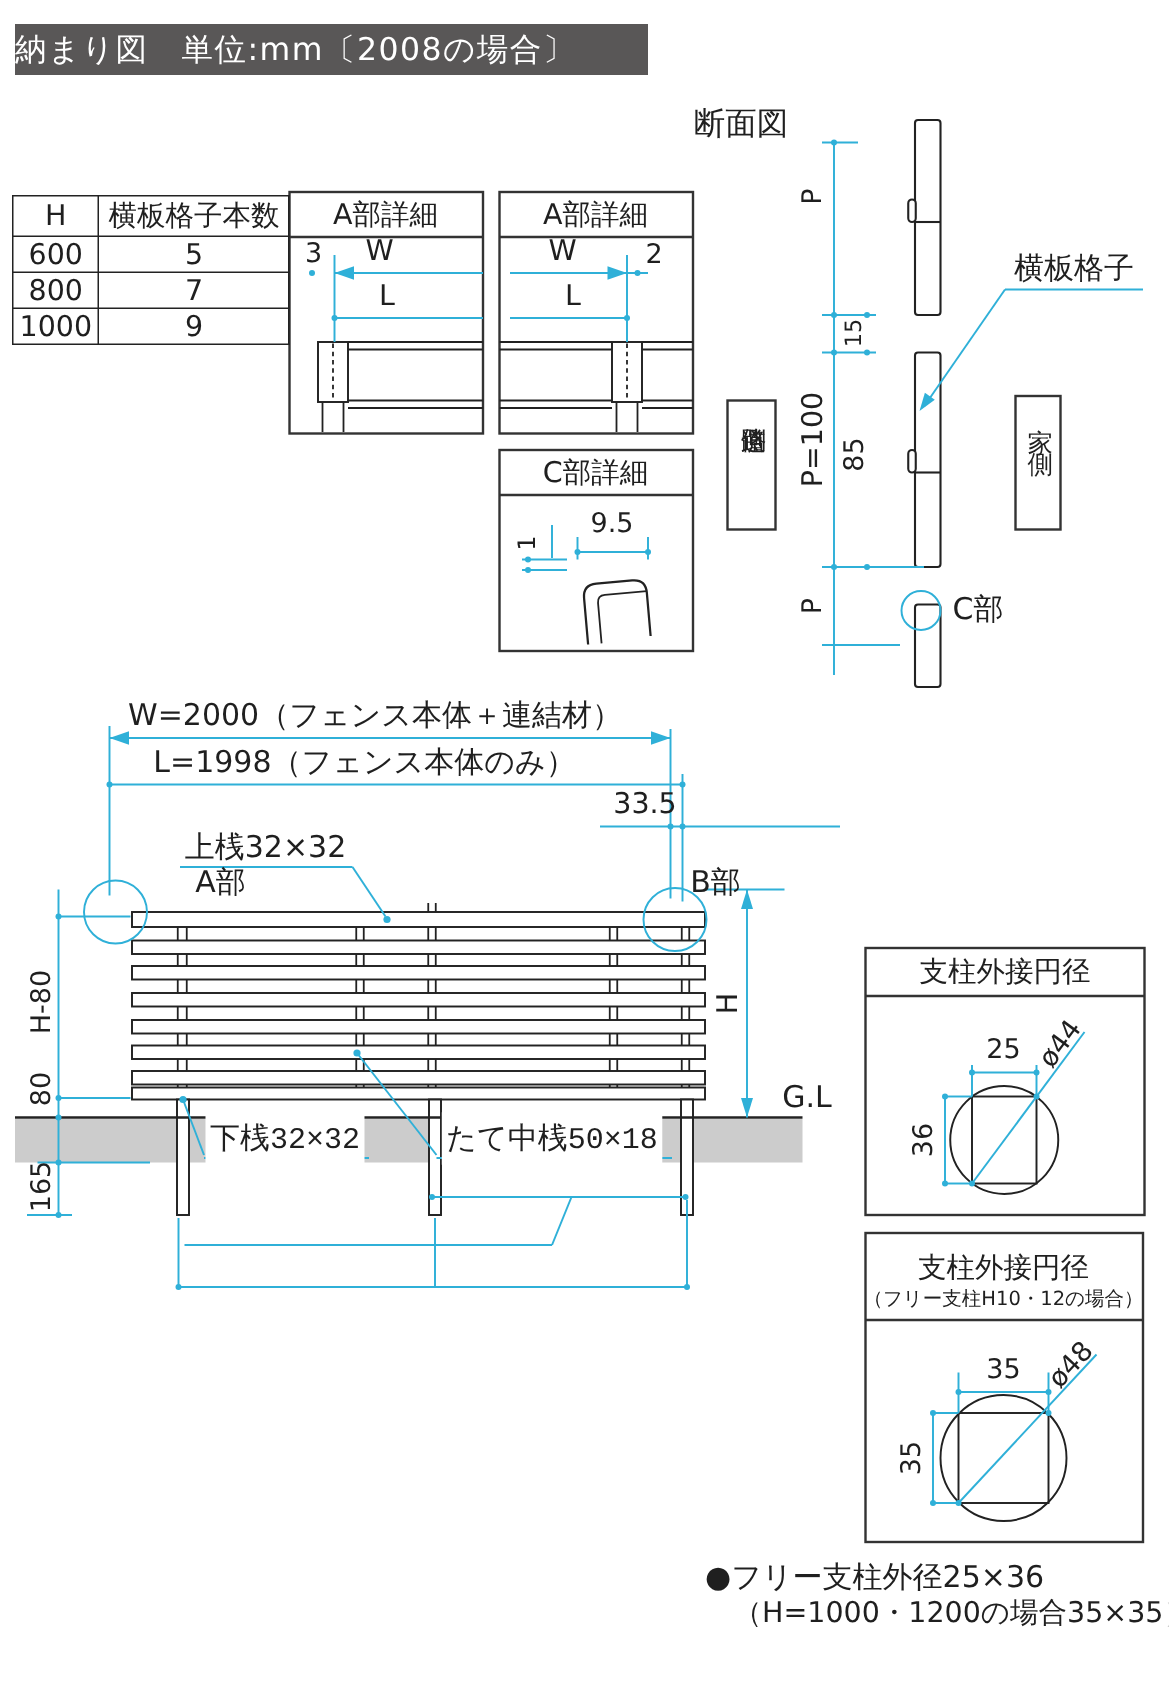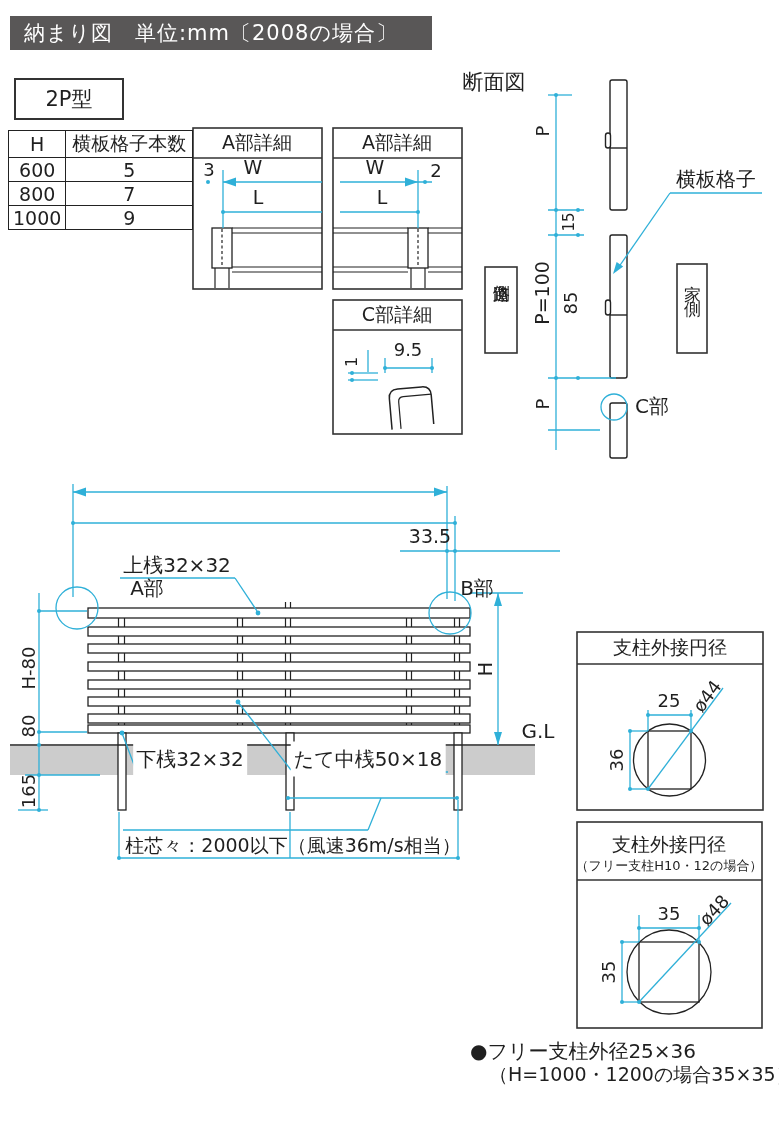--- a/index.html
+++ b/index.html
@@ -3,28 +3,28 @@
 <meta charset="utf-8">
 <style>
   html,body{margin:0;padding:0;background:#fff;}
   #page{position:relative;width:779px;height:1121px;background:#fff;overflow:hidden;
         font-family:"DejaVu Sans","Liberation Sans",sans-serif;color:#1f1f1f;}
   svg{position:absolute;left:0;top:0;}
   .ct{position:absolute;transform:translate(-50%,-50%);white-space:nowrap;}
   .vt{position:absolute;transform:translate(-50%,-50%) rotate(-90deg);white-space:nowrap;}
   .lt{position:absolute;white-space:nowrap;}
   #title-bar{position:absolute;left:10px;top:16px;width:422px;height:34px;background:#595757;
-             color:#fff;font-size:21px;line-height:34px;padding-left:14px;box-sizing:border-box;letter-spacing:1px;}
+             color:#fff;font-size:21px;line-height:34px;box-sizing:border-box;letter-spacing:1px;}
   #model-box{position:absolute;left:14px;top:78px;width:106px;height:38px;border:2px solid #333;
              display:flex;align-items:center;justify-content:center;font-size:21px;}
   table#spec{position:absolute;left:8px;top:130px;border-collapse:collapse;font-size:19px;}
   table#spec th,table#spec td{border:1.7px solid #222;text-align:center;font-weight:normal;
              height:23px;padding:0 4px;}
   table#spec .c1{width:48px;} table#spec .c2{width:118px;}
-  .whitebg{background:#fff;padding:4px 3px;}
+  .whitebg{background:#fff;padding:4px 3px;font-family:Liberation Mono, monospace;}
   .vert{writing-mode:vertical-rl;text-orientation:upright;}
 </style>
 </head>
 <body>
 
 <div id="page">
 
 <svg width="779" height="1121" viewBox="0 0 779 1121">
 
   <g stroke="#222" fill="none" stroke-width="1.2">
@@ -252,23 +252,20 @@
     <circle cx="639" cy="928" r="2"></circle>
         <circle cx="699" cy="928" r="2"></circle>
     <circle cx="622" cy="942" r="2"></circle>
         <circle cx="622" cy="1002" r="2"></circle>
     <circle cx="639" cy="1002" r="2"></circle>
         <circle cx="699" cy="942" r="2"></circle>
   </g>
 </svg>
 
 <div id="title-bar">納まり図　単位:mm〔2008の場合〕</div>
-<div id="model-box">
-  <span>2P型</span>
-</div>
 
 <table id="spec">
   <tbody>
         <tr>
     <th class="c1">H</th>
     <th class="c2">横板格子本数</th>
   </tr>
   <tr>
     <td>600</td>
     <td>5</td>
@@ -300,32 +297,33 @@
 <div class="vt" style="left:542px;top:131px;font-size:18px">P</div>
 <div class="vt" style="left:542px;top:293px;font-size:19px">P=100</div>
 <div class="vt" style="left:570px;top:303px;font-size:18px">85</div>
 <div class="vt" style="left:569px;top:222px;font-size:15px">15</div>
 <div class="vt" style="left:542px;top:404px;font-size:18px">P</div>
 <div class="ct" style="left:716px;top:179px;font-size:20px">横板格子</div>
 <div class="ct" style="left:652px;top:406px;font-size:20px">C部</div>
 <div class="lt vert" style="left:488px;top:272px;width:26px;height:78px;font-size:17px">道路側</div>
 <div class="lt vert" style="left:681px;top:272px;width:24px;height:78px;font-size:17px;letter-spacing:16px">家側</div>
 
+<div class="ct" style="left:250px;top:477px;font-size:20px">W=2000（フェンス本体＋連結材）</div>
+<div class="ct" style="left:243px;top:508px;font-size:20px">L=1998（フェンス本体のみ）</div>
 <div class="ct" style="left:430px;top:536px;font-size:19px">33.5</div>
 <div class="ct" style="left:177px;top:565px;font-size:20px">上桟32×32</div>
 <div class="ct" style="left:147px;top:588px;font-size:20px">A部</div>
 <div class="ct" style="left:477px;top:588px;font-size:20px">B部</div>
 <div class="vt" style="left:485px;top:669px;font-size:19px">H</div>
 <div class="ct" style="left:538px;top:731px;font-size:20px">G.L</div>
 <div class="vt" style="left:28px;top:668px;font-size:18px">H-80</div>
 <div class="vt" style="left:28px;top:726px;font-size:18px">80</div>
 <div class="vt" style="left:28px;top:791px;font-size:18px">165</div>
 <div class="ct whitebg" style="left:190px;top:759px;font-size:20px">下桟32×32</div>
 <div class="ct whitebg" style="left:368px;top:759px;font-size:20px">たて中桟50×18</div>
-<div class="ct" style="left:293px;top:846px;font-size:19px">柱芯々：2000以下（風速36m/s相当）</div>
 
 <div class="ct" style="left:670px;top:648px;font-size:19px">支柱外接円径</div>
 <div class="ct" style="left:669px;top:700px;font-size:18px">25</div>
 <div class="vt" style="left:616px;top:760px;font-size:18px">36</div>
 <div class="ct" style="left:707px;top:696px;font-size:18px;transform:translate(-50%,-50%) rotate(-53deg)">ø44</div>
 <div class="ct" style="left:669px;top:845px;font-size:19px">支柱外接円径</div>
 <div class="ct" style="left:669px;top:866px;font-size:13px">（フリー支柱H10・12の場合）</div>
 <div class="ct" style="left:669px;top:913px;font-size:18px">35</div>
 <div class="vt" style="left:608px;top:972px;font-size:18px">35</div>
 <div class="ct" style="left:714px;top:910px;font-size:18px;transform:translate(-50%,-50%) rotate(-47deg)">ø48</div>

